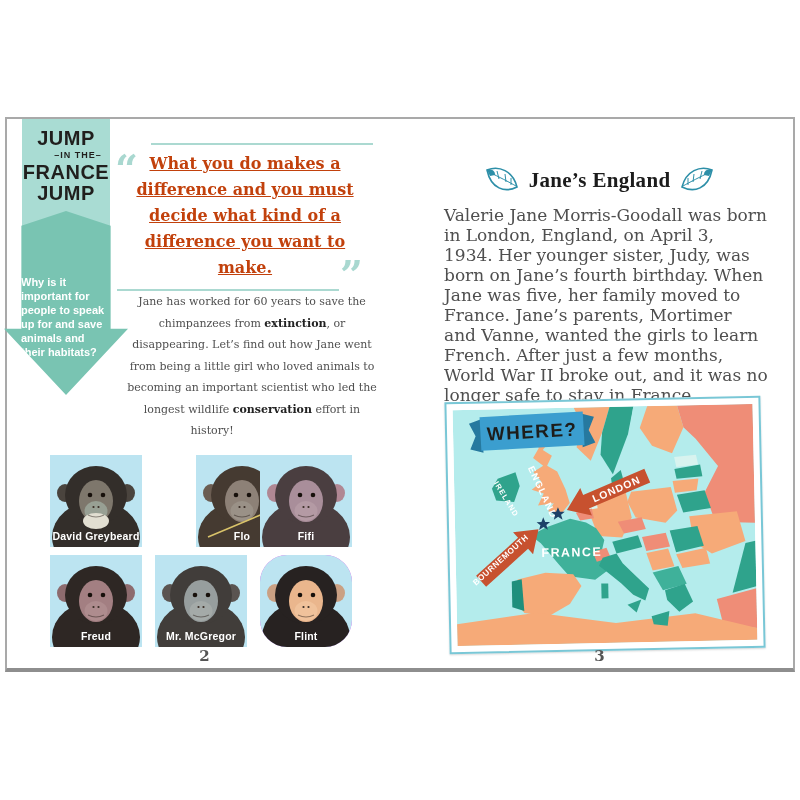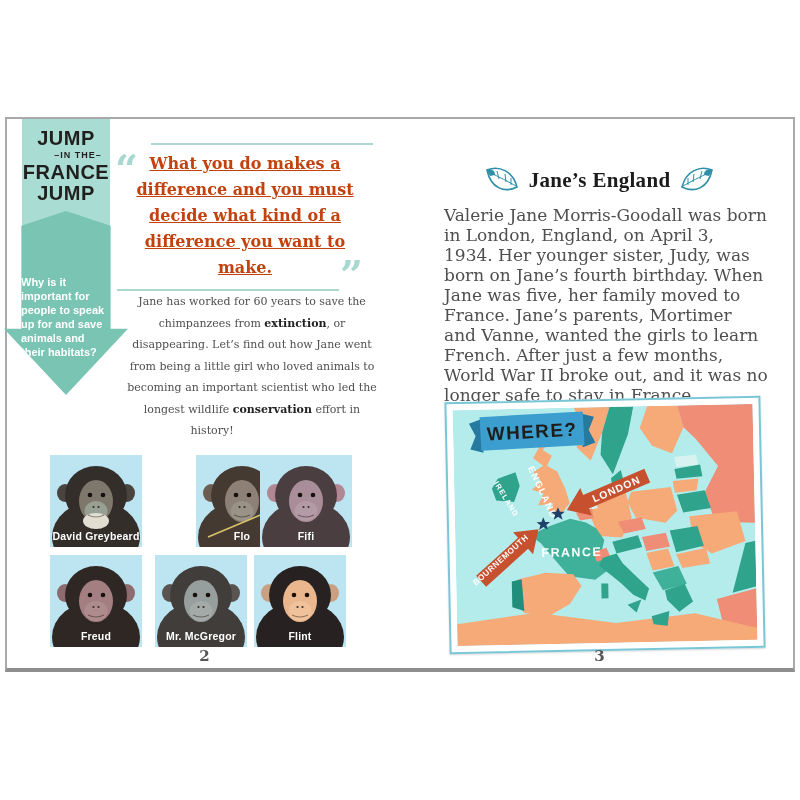--- a/index.html
+++ b/index.html
@@ -197,21 +197,21 @@
               <ellipse cx="46" cy="46" rx="17" ry="21" fill="#a37f82"></ellipse>
               <ellipse cx="46" cy="56" rx="11.5" ry="10" fill="#ae8c8e"></ellipse>
               <circle cx="40" cy="40" r="2.3" fill="#17100b"></circle>
               <circle cx="53" cy="40" r="2.3" fill="#17100b"></circle>
               <circle cx="43.5" cy="52" r="1.1" fill="#3a2e26"></circle>
               <circle cx="48.5" cy="52" r="1.1" fill="#3a2e26"></circle>
               <path d="M38,60 Q46,64 54,60" stroke="rgba(30,20,15,0.45)" stroke-width="1.2" fill="none"></path>
             </svg>
             <div class="chimp-name">Freud</div>
           </div>
-          <div class="tile" style="left: 204px; top: 100px;">
+          <div class="tile" style="left: 210px; top: 100px; border-radius: 27px;">
             <svg viewBox="0 0 92 92">
               <rect width="92" height="92" fill="#bce4f1"></rect>
               <ellipse cx="46" cy="82" rx="44" ry="36" fill="#272221"></ellipse>
               <ellipse cx="15" cy="38" rx="8" ry="9" fill="#caa083"></ellipse>
               <ellipse cx="77" cy="38" rx="8" ry="9" fill="#caa083"></ellipse>
               <ellipse cx="46" cy="40" rx="31" ry="29" fill="#272221"></ellipse>
               <ellipse cx="46" cy="46" rx="17" ry="21" fill="#eab68d"></ellipse>
               <ellipse cx="46" cy="56" rx="11.5" ry="10" fill="#f0c29b"></ellipse>
               <circle cx="40" cy="40" r="2.3" fill="#17100b"></circle>
               <circle cx="53" cy="40" r="2.3" fill="#17100b"></circle>

